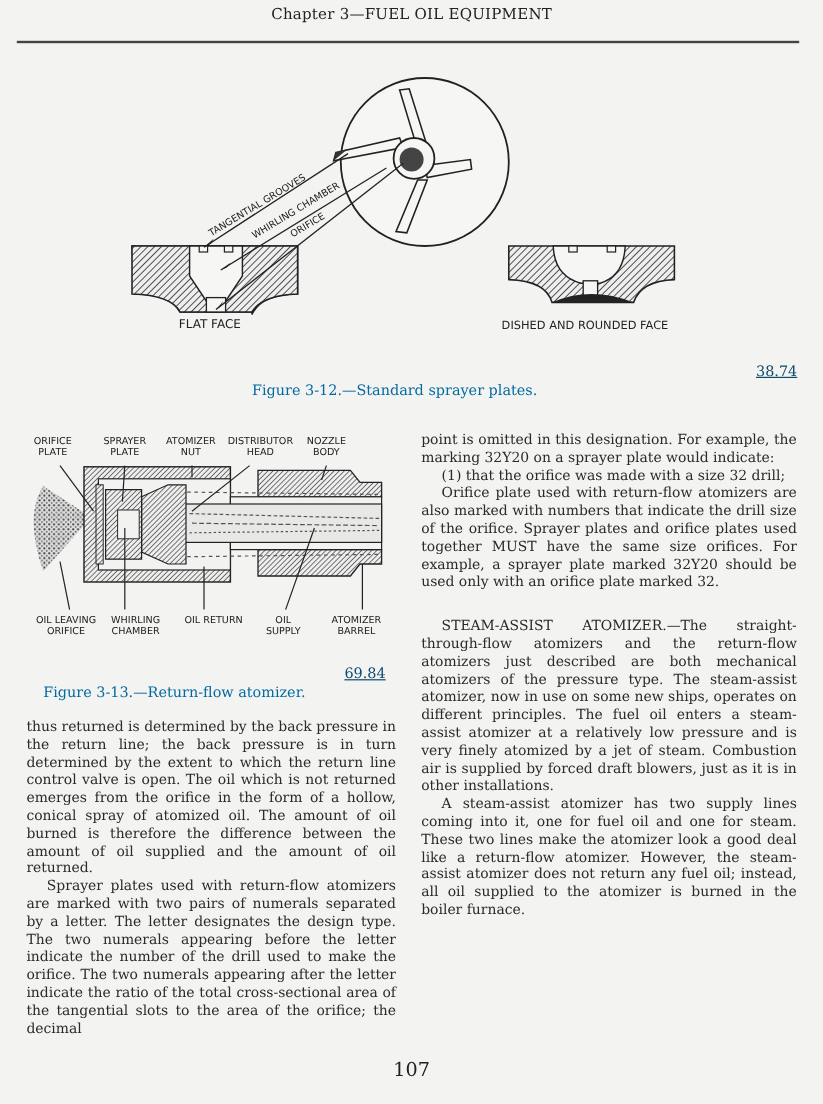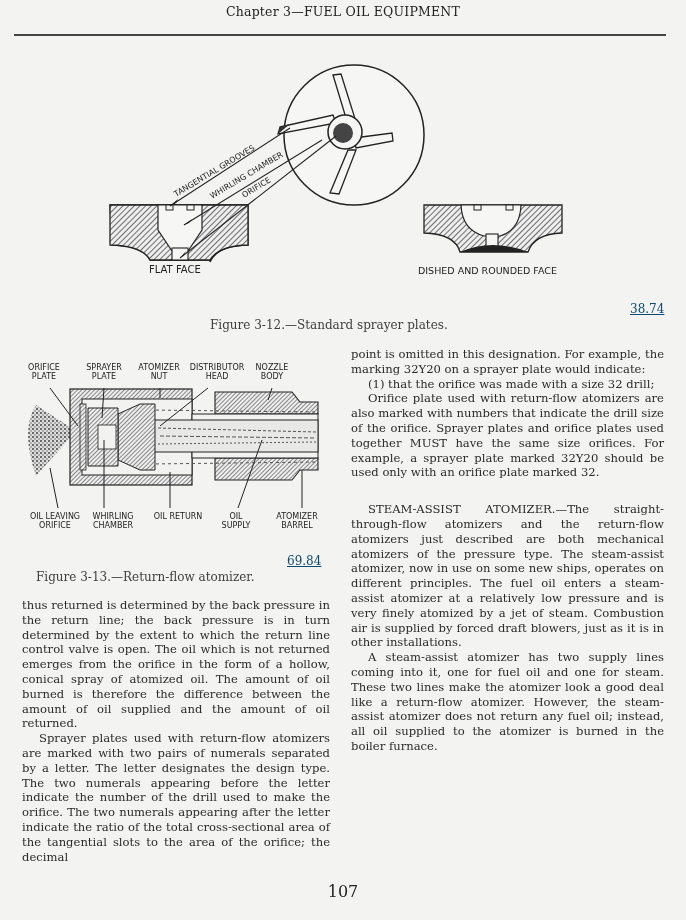--- a/index.html
+++ b/index.html
@@ -10,21 +10,21 @@
     color: #2a2a2a;
   }
   .abs { position: absolute; }
   .header {
     left: 0; top: 4px; width: 686px; text-align: center;
     font-size: 12.5px; letter-spacing: 0.2px; color: #222;
   }
   .rule { left: 14px; top: 34px; width: 652px; height: 1.5px; background: #444; }
   .fig-svg { position: absolute; }
   .label-sans { font-family: "DejaVu Sans", "Liberation Sans", sans-serif; fill: #222; }
-  .caption { font-size: 12px; color: #404040; }
+  .caption { font-size: 12px; color: #0369a1; }
   .code { font-size: 12px; color: #0c4a6e; text-decoration: underline; }
   .col {
     position: absolute; font-size: 11.6px; line-height: 14.8px;
     text-align: justify; color: #2a2a2a;
   }
   .col p { margin: 0; text-indent: 17px; }
   .col p.noindent { text-indent: 0; }
   .col .list p { text-indent: 17px; }
   .col p.gap { margin-top: 22px; }
   .pageno { left: 0; width: 686px; top: 882px; text-align: center; font-size: 16px; color: #222; }
@@ -176,21 +176,21 @@
 </svg>
 
 <div class="abs code" style="left:287px;top:554px;">69.84</div>
 <div class="abs caption" style="left:36px;top:570px;">Figure 3-13.—Return-flow atomizer.</div>
 
 <div class="col" style="left:22px; top:598px; width:308px;">
   <p class="noindent">thus returned is determined by the back pressure in the return line; the back pressure is in turn determined by the extent to which the return line control valve is open. The oil which is not returned emerges from the orifice in the form of a hollow, conical spray of atomized oil. The amount of oil burned is therefore the difference between the amount of oil supplied and the amount of oil returned.</p>
   <p>Sprayer plates used with return-flow atomizers are marked with two pairs of numerals separated by a letter. The letter designates the design type. The two numerals appearing before the letter indicate the number of the drill used to make the orifice. The two numerals appearing after the letter indicate the ratio of the total cross-sectional area of the tangential slots to the area of the orifice; the decimal</p>
 </div>
 
-<div class="col" style="left:351px; top:347px; width:313px;">
+<div class="col" style="left:351px; top:359px; width:313px;">
   <p class="noindent">point is omitted in this designation. For example, the marking 32Y20 on a sprayer plate would indicate:</p>
   <div class="list">
     <p>(1) that the orifice was made with a size 32 drill;</p>
   </div>
   <p>Orifice plate used with return-flow atomizers are also marked with numbers that indicate the drill size of the orifice. Sprayer plates and orifice plates used together MUST have the same size orifices. For example, a sprayer plate marked 32Y20 should be used only with an orifice plate marked 32.</p>
   <p class="gap"><span>STEAM-ASSIST ATOMIZER.</span><span>—The straight-through-flow atomizers and the return-flow atomizers just described are both mechanical atomizers of the pressure type. The steam-assist atomizer, now in use on some new ships, operates on different principles. The fuel oil enters a steam-assist atomizer at a relatively low pressure and is very finely atomized by a jet of steam. Combustion air is supplied by forced draft blowers, just as it is in other installations.</span></p>
   <p>A steam-assist atomizer has two supply lines coming into it, one for fuel oil and one for steam. These two lines make the atomizer look a good deal like a return-flow atomizer. However, the steam-assist atomizer does not return any fuel oil; instead, all oil supplied to the atomizer is burned in the boiler furnace.</p>
 </div>
 
 <div class="abs pageno">107</div>

